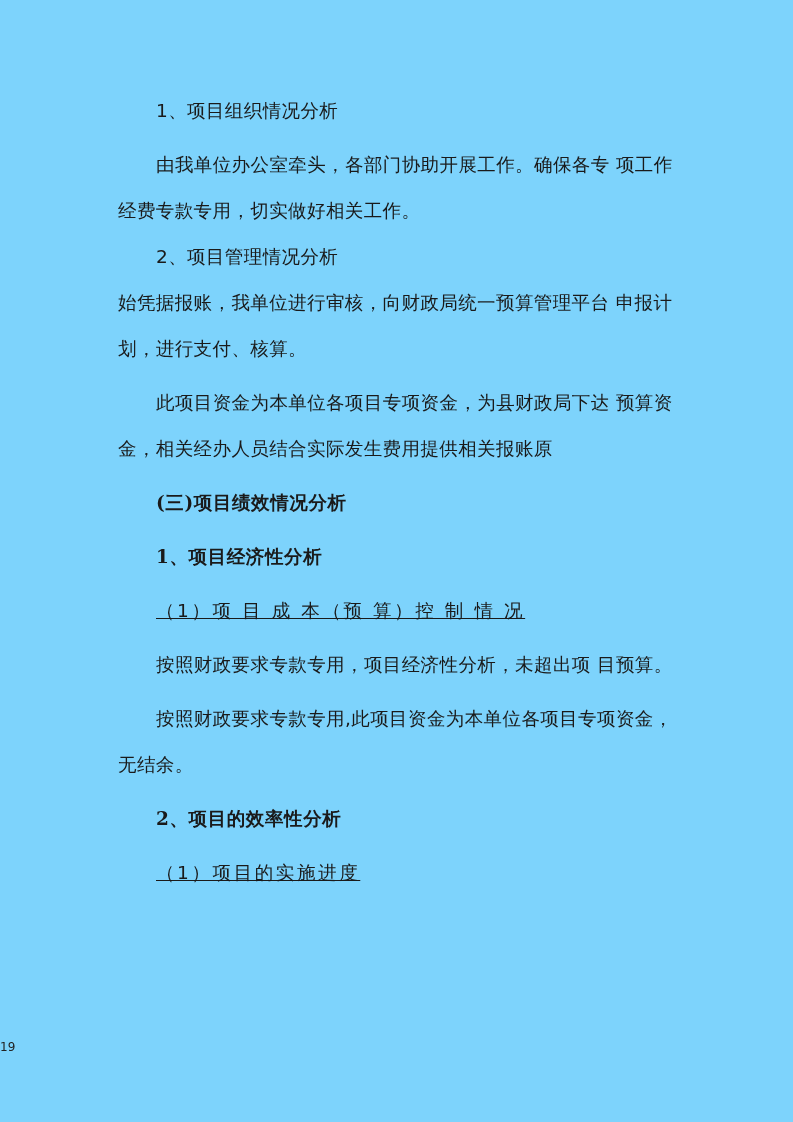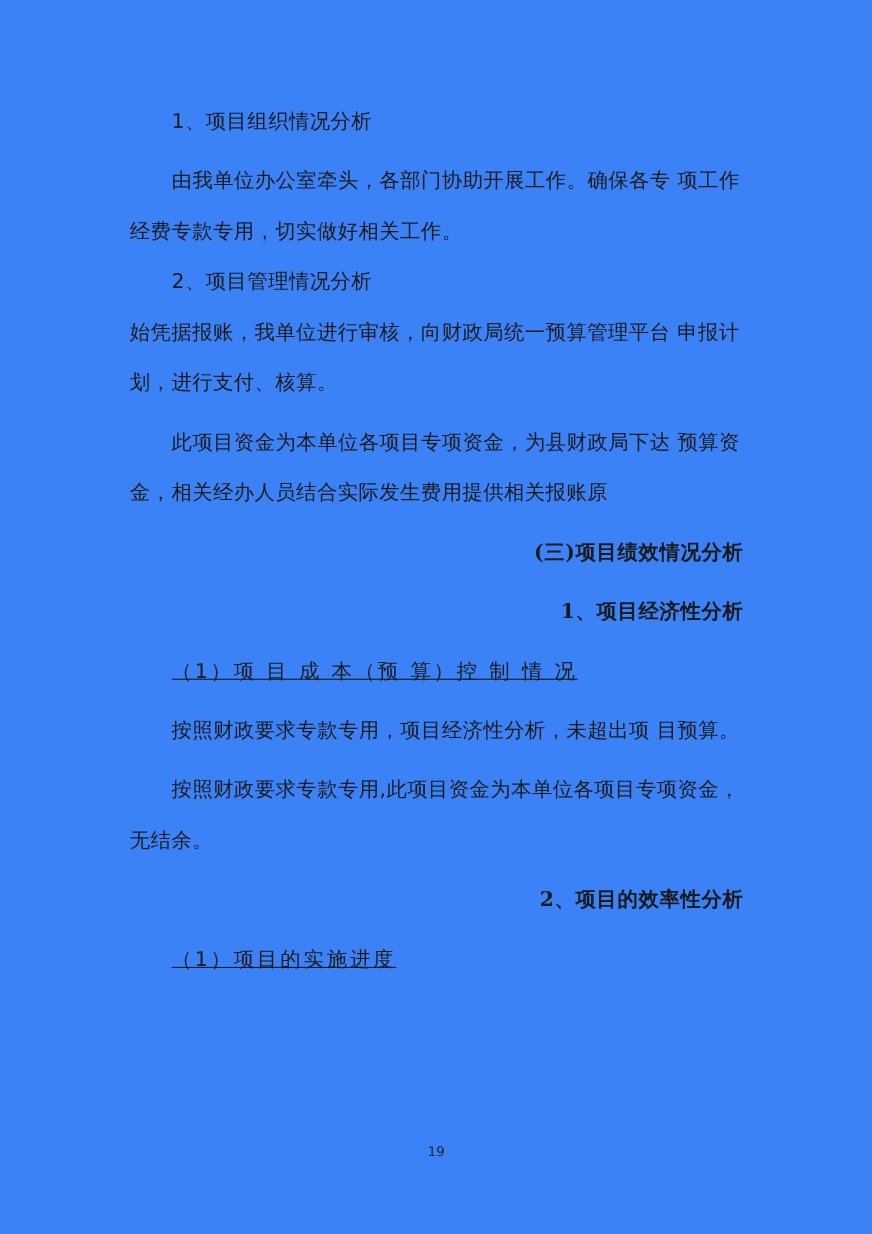--- a/index.html
+++ b/index.html
@@ -7,21 +7,21 @@
     padding: 0;
     background: #ffffff;
   }
   body {
     font-family: "DejaVu Sans", sans-serif;
   }
   .page {
     position: relative;
     width: 793px;
     height: 1122px;
-    background: #3b82f6;
+    background: #7dd3fc;
     margin: 0 auto;
     overflow: hidden;
   }
   .content {
     position: absolute;
     left: 118px;
     top: 88px;
     width: 558px;
   }
   .para {
@@ -33,33 +33,32 @@
     letter-spacing: 0.4px;
     white-space: pre-wrap;
   }
   .indent {
     text-indent: 38px;
   }
   .bold {
     font-weight: bold;
     font-family: "DejaVu Serif", serif;
     letter-spacing: 0.6px;
-    text-align: right;
   }
   .spaced {
     letter-spacing: 2.6px;
     text-decoration: underline;
   }
   .gap-sm { margin-top: 8px; }
   .page-number {
     position: absolute;
     left: 0;
     right: 0;
     top: 1040px;
-    text-align: center;
+    text-align: left;
     font-family: "DejaVu Sans", sans-serif;
     font-size: 12px;
     color: #222;
   }
 </style>
 </head>
 <body>
 
 <div class="page">
 

